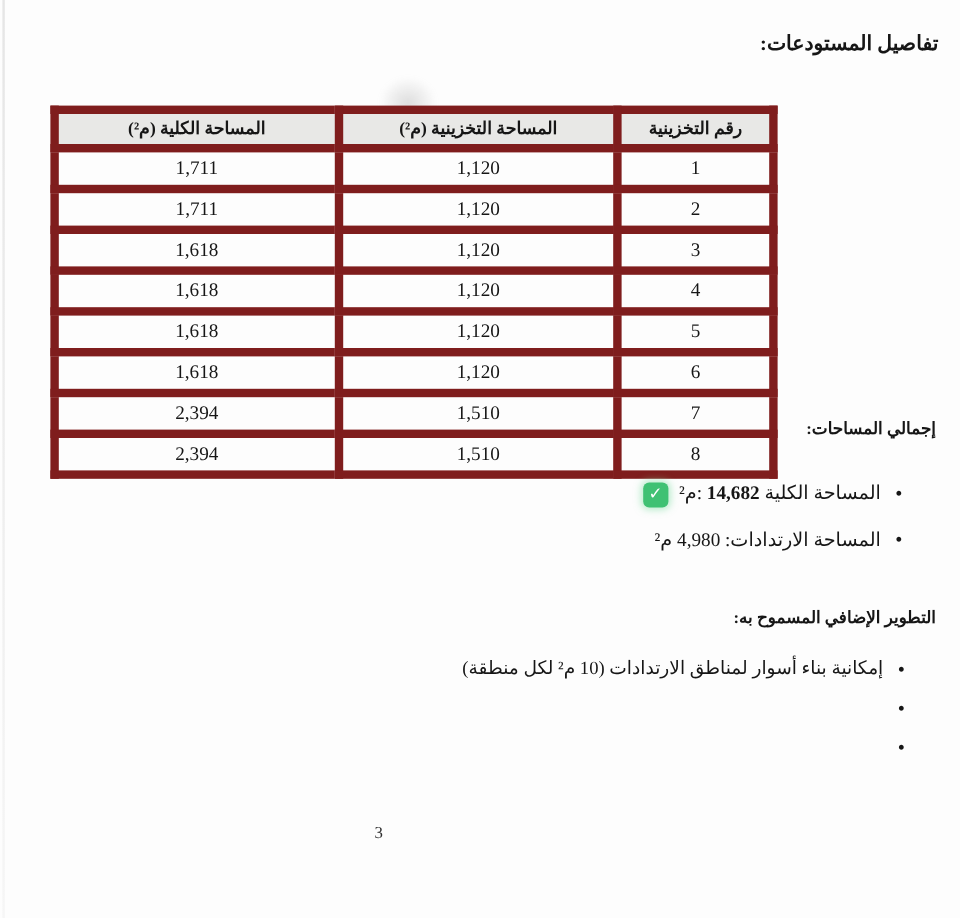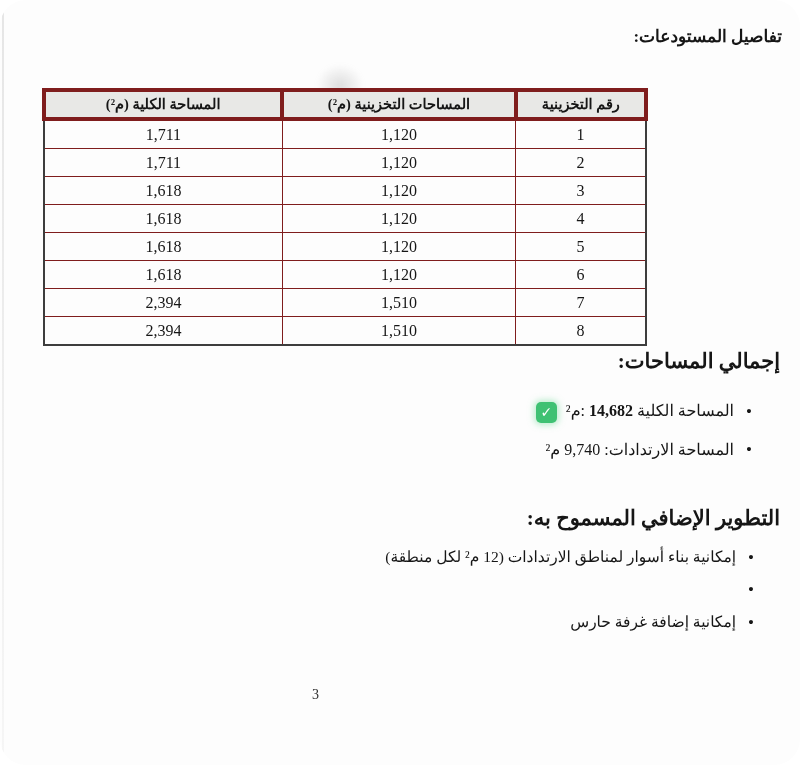--- a/index.html
+++ b/index.html
@@ -1,19 +1,19 @@
 <!DOCTYPE html>
 <html lang="ar"><head>
 <meta charset="utf-8">
 <style>
   html,body { margin:0; padding:0; background:#ffffff; }
   .page {
     position:relative; width:800px; height:765px; background:#fdfdfd;
     font-family:"Liberation Serif", serif; color:#161616;
-    direction:rtl; overflow:hidden;border-radius:26px;
+    direction:rtl; overflow:hidden;
   }
   .scan-edge {
     position:absolute; left:2px; top:0; width:2px; height:100%;
     background:linear-gradient(#c9c9c9,#ededed); opacity:.45;
   }
   .watermark {
     position:absolute; top:64px; left:316px; width:48px; height:44px;
     background:radial-gradient(closest-side, rgba(140,140,140,.28), rgba(140,140,140,0));
     filter:blur(2px); pointer-events:none;
   }
@@ -21,27 +21,27 @@
     position:absolute; top:26px; right:18px;
     font-size:17px; font-weight:bold; letter-spacing:.2px;
   }
   .wh-table {
     position:absolute; top:88px; left:42px; width:606px;
     border-collapse:collapse; text-align:center;
     border:2px solid #3d3d3d;
   }
   .wh-table th {
     background:#e8e8e6; font-size:14.5px; font-weight:bold;
-    height:23px; border:4px solid #7f1d1d; padding:1px 4px;
+    height:23px; border:7px solid #7f1d1d; padding:1px 4px;
   }
   .wh-table td {
-    font-size:16px; height:25px; border:1px solid #7f1d1d; padding:1px 4px;
+    font-size:16px; height:25px; border:7px solid #7f1d1d; padding:1px 4px;
   }
   .section-heading {
-    position:absolute; font-size:21px; font-weight:bold;
+    position:absolute; font-size:14px; font-weight:bold;
   }
   .totals-heading { top:349px; right:20px; }
   .dev-heading { top:506px; right:20px; }
   .totals-list { position:absolute; top:401px; right:48px; }
   .dev-list { position:absolute; top:548px; right:46px; }
   .bullet-line {
     display:flex; align-items:center; gap:12px;
     direction:rtl; font-size:16px; margin-bottom:17px;
   }
   .dev-list .bullet-line { font-size:15.5px; margin-bottom:15px; }
@@ -71,21 +71,21 @@
 
   <table class="wh-table" dir="rtl">
     <colgroup>
       <col style="width:131px">
         <col style="width:235px">
         <col style="width:240px">
     </colgroup>
     <thead>
       <tr>
         <th>رقم التخزينية</th>
-        <th>المساحات التخزينية (م²)</th>
+        <th>المساحة التخزينية (م²)</th>
         <th>المساحة الكلية (م²)</th>
       </tr>
     </thead>
     <tbody>
       <tr>
         <td>1</td>
         <td>1,120</td>
         <td>1,711</td>
       </tr>
       <tr>
@@ -135,36 +135,35 @@
         <span>المساحة الكلية</span>
         <span class="bold-val">14,682</span>
         <span>:م²</span>
         <span class="check">✓</span>
       </span>
     </div>
     <div class="bullet-line">
       <span class="dot">•</span>
       <span class="line-text">
         <span>المساحة الارتدادات:</span>
-        <span>9,740</span>
+        <span>4,980</span>
         <span>م²</span>
       </span>
     </div>
   </div>
 
   <div class="section-heading dev-heading">التطوير الإضافي المسموح به:</div>
 
   <div class="dev-list">
     <div class="bullet-line">
       <span class="dot">•</span>
-      <span class="line-text">إمكانية بناء أسوار لمناطق الارتدادات (12 م² لكل منطقة)</span>
+      <span class="line-text">إمكانية بناء أسوار لمناطق الارتدادات (10 م² لكل منطقة)</span>
     </div>
     <div class="bullet-line">
       <span class="dot">•</span>
     </div>
     <div class="bullet-line">
       <span class="dot">•</span>
-      <span class="line-text">إمكانية إضافة غرفة حارس</span>
     </div>
   </div>
 
   <div class="page-number">3</div>
 </div>
 
 </body></html>

